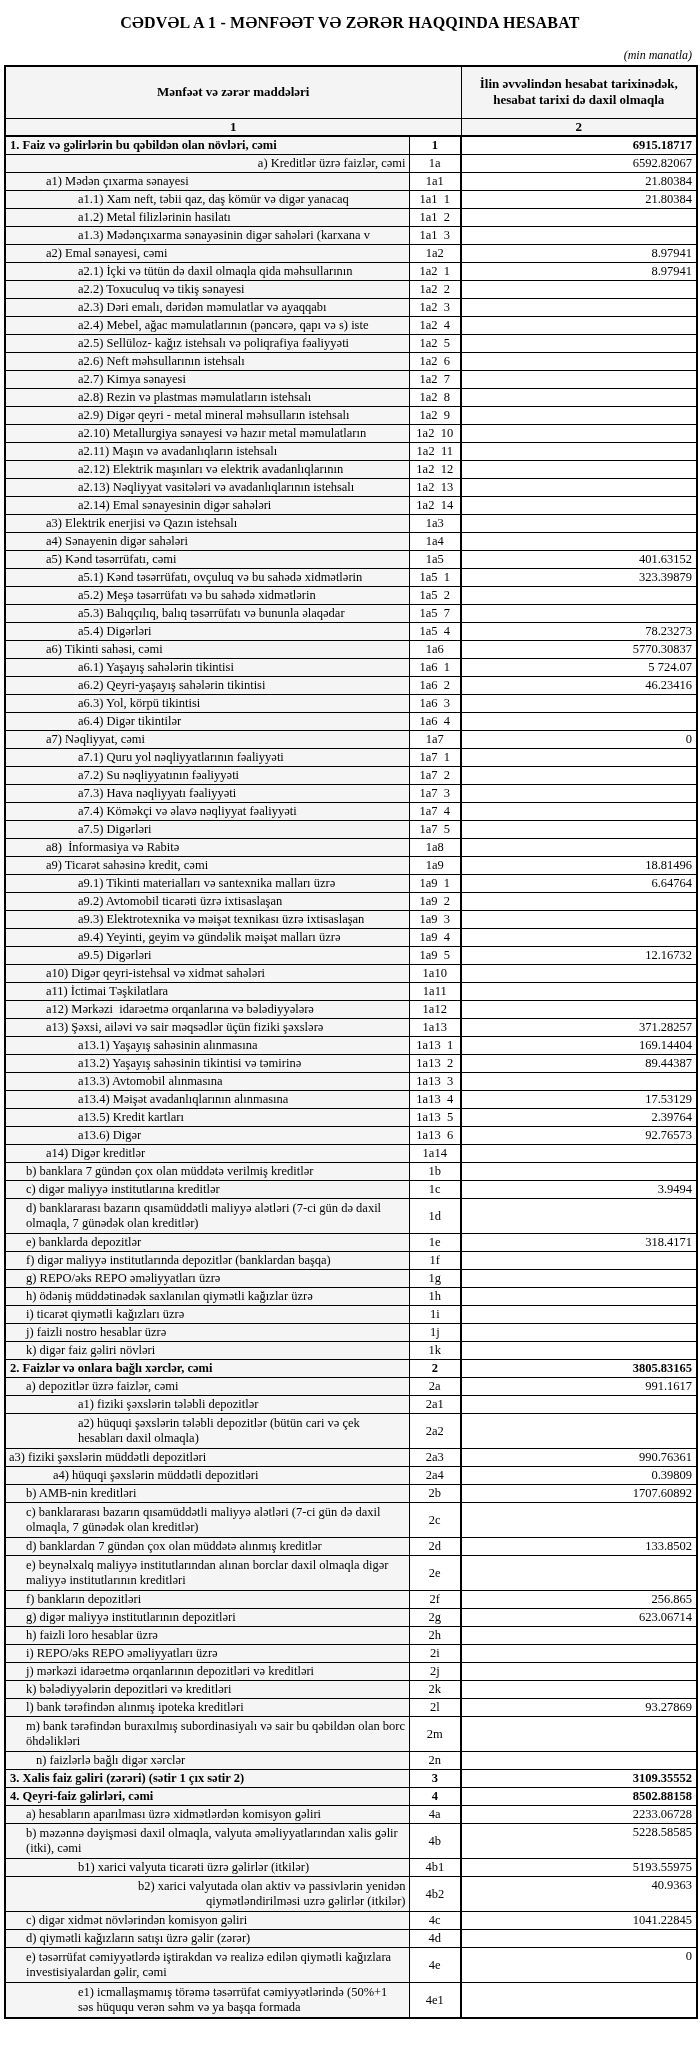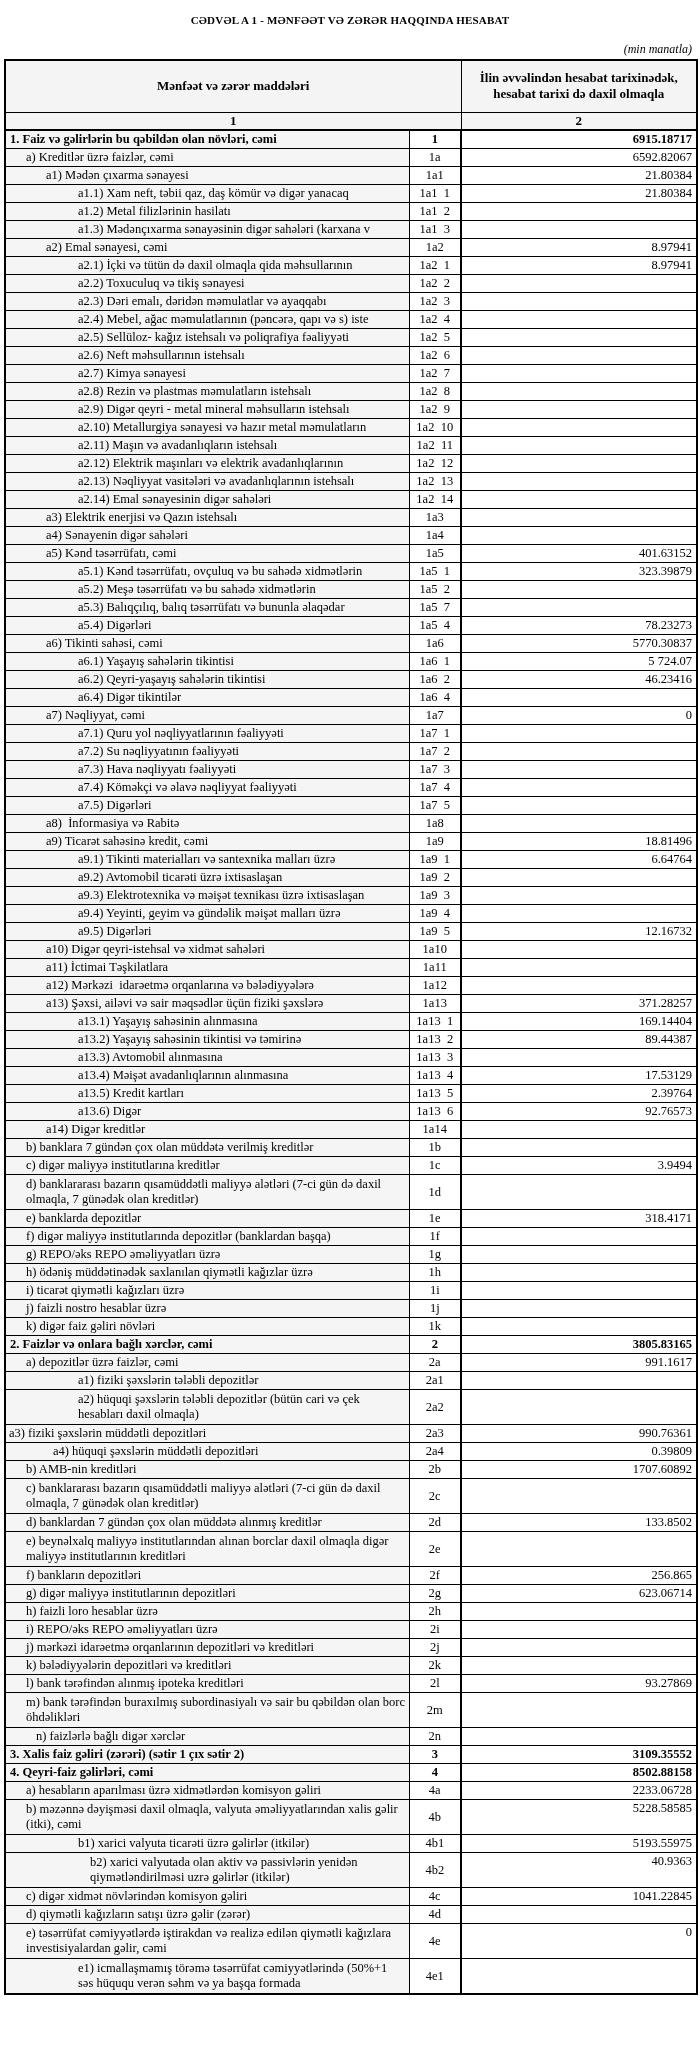--- a/index.html
+++ b/index.html
@@ -2,21 +2,21 @@
 <html lang="az"><head>
 <meta charset="utf-8">
 <style>
   html,body{margin:0;padding:0;}
   body{
     width:700px;height:2072px;overflow:hidden;
     background:#ffffff;color:#000;
     font-family:"Liberation Serif","DejaVu Serif",serif;
   }
   .page-title{
-    margin-top:14px;text-align:center;font-weight:bold;font-size:11px;
+    margin-top:14px;text-align:center;font-weight:bold;font-size:16px;
     letter-spacing:.2px;
   }
   .unit-note{
     text-align:right;font-style:italic;font-size:12px;
     margin:16px 8px 2px 0;
   }
   table.report{
     border-collapse:collapse;table-layout:fixed;
     width:692px;margin:0 4px;
     border:2px solid #000;
@@ -61,21 +61,21 @@
       <th>2</th>
     </tr>
   </thead>
   <tbody>
       <tr class="bold">
         <td class="label c-label" style="padding-left: 4px;">1. Faiz və gəlirlərin bu qəbildən olan növləri, cəmi</td>
         <td class="code c-code">1</td>
         <td class="value">6915.18717</td>
       </tr>
       <tr>
-        <td class="label c-label" style="padding-left: 20px;">a) Kreditlər üzrə faizlər, cəmi</td>
+        <td class="label c-label" style="padding-left: 20px; text-align: right;">a) Kreditlər üzrə faizlər, cəmi</td>
         <td class="code c-code">1a</td>
         <td class="value">6592.82067</td>
       </tr>
       <tr>
         <td class="label c-label" style="padding-left: 40px;">a1) Mədən çıxarma sənayesi</td>
         <td class="code c-code">1a1</td>
         <td class="value">21.80384</td>
       </tr>
       <tr>
         <td class="label c-label" style="padding-left: 72px;">a1.1) Xam neft, təbii qaz, daş kömür və digər yanacaq</td>
@@ -209,20 +209,25 @@
       </tr>
       <tr>
         <td class="label c-label" style="padding-left: 72px;">a6.1) Yaşayış sahələrin tikintisi</td>
         <td class="code c-code">1a6  1</td>
         <td class="value">5 724.07</td>
       </tr>
       <tr>
         <td class="label c-label" style="padding-left: 72px;">a6.2) Qeyri-yaşayış sahələrin tikintisi</td>
         <td class="code c-code">1a6  2</td>
         <td class="value">46.23416</td>
+      </tr>
+      <tr>
+        <td class="label c-label" style="padding-left: 72px;">a6.3) Yol, körpü tikintisi</td>
+        <td class="code c-code">1a6  3</td>
+        <td class="value"></td>
       </tr>
       <tr>
         <td class="label c-label" style="padding-left: 72px;">a6.4) Digər tikintilər</td>
         <td class="code c-code">1a6  4</td>
         <td class="value"></td>
       </tr>
       <tr>
         <td class="label c-label" style="padding-left: 40px;">a7) Nəqliyyat, cəmi</td>
         <td class="code c-code">1a7</td>
         <td class="value">0</td>
@@ -506,21 +511,21 @@
         <td class="label c-label" style="padding-left: 20px;">b) məzənnə dəyişməsi daxil olmaqla, valyuta əməliyyatlarından xalis gəlir (itki), cəmi</td>
         <td class="code c-code">4b</td>
         <td class="value">5228.58585</td>
       </tr>
       <tr>
         <td class="label c-label" style="padding-left: 72px;">b1) xarici valyuta ticarəti üzrə gəlirlər (itkilər)</td>
         <td class="code c-code">4b1</td>
         <td class="value">5193.55975</td>
       </tr>
       <tr class="wrap">
-        <td class="label c-label" style="padding-left: 84px;">b2) xarici valyutada olan aktiv və passivlərin yenidən qiymətləndirilməsi uzrə gəlirlər (itkilər)</td>
+        <td class="label c-label" style="padding-left: 64px; text-align: right;">b2) xarici valyutada olan aktiv və passivlərin yenidən qiymətləndirilməsi uzrə gəlirlər (itkilər)</td>
         <td class="code c-code">4b2</td>
         <td class="value">40.9363</td>
       </tr>
       <tr>
         <td class="label c-label" style="padding-left: 20px;">c) digər xidmət növlərindən komisyon gəliri</td>
         <td class="code c-code">4c</td>
         <td class="value">1041.22845</td>
       </tr>
       <tr>
         <td class="label c-label" style="padding-left: 20px;">d) qiymətli kağızların satışı üzrə gəlir (zərər)</td>

